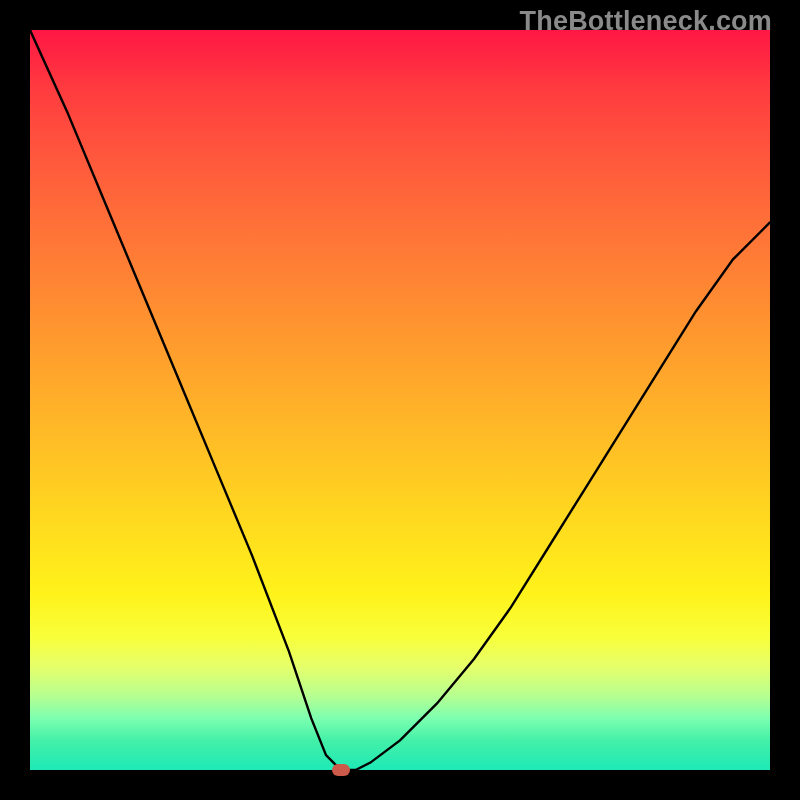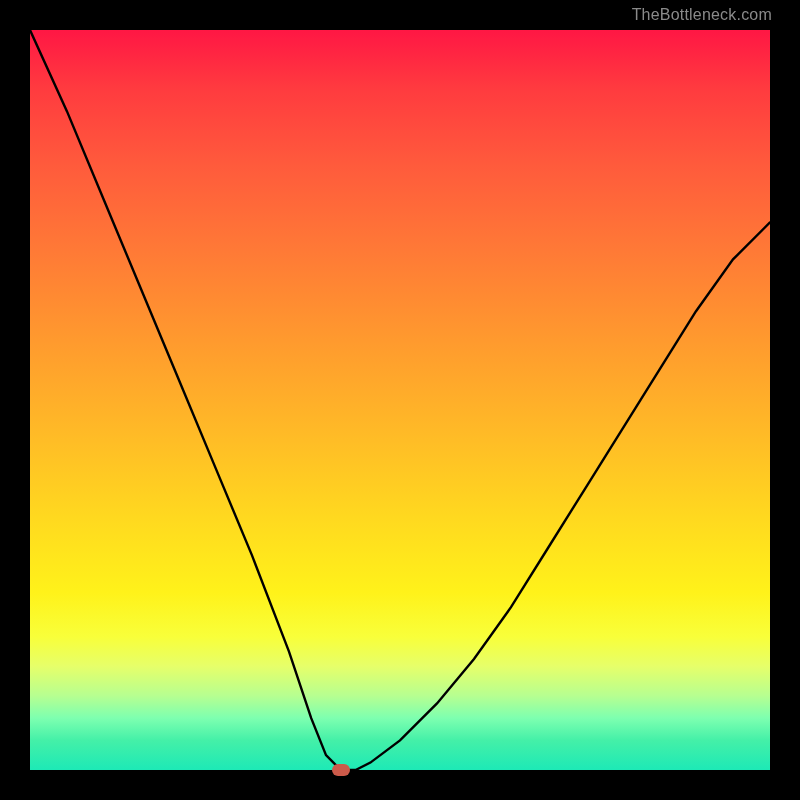--- a/index.html
+++ b/index.html
@@ -38,22 +38,22 @@
       #7dffb0 93%,
       #44f0a8 96%,
       #1de9b6 100%
     );
   }
   .watermark {
     position: absolute;
     top: 6px;
     right: 28px;
     color: #8a8a8a;
-    font-size: 16px;
-    font-weight: 400;
+    font-size: 27px;
+    font-weight: 700;
     letter-spacing: 0.2px;
     z-index: 10;
   }
   svg.curve {
     position: absolute;
     left: 0;
     top: 0;
     width: 740px;
     height: 740px;
   }

